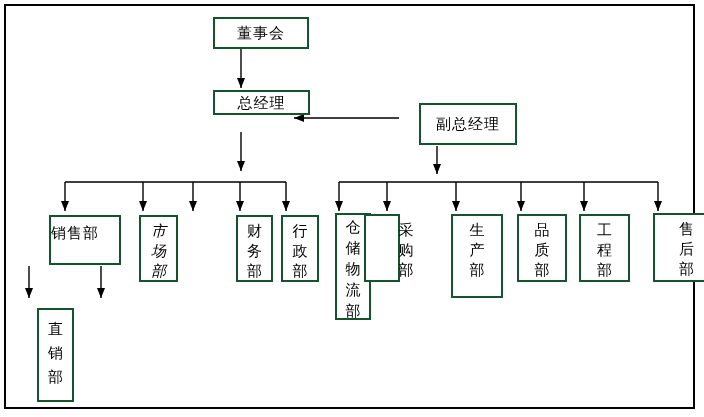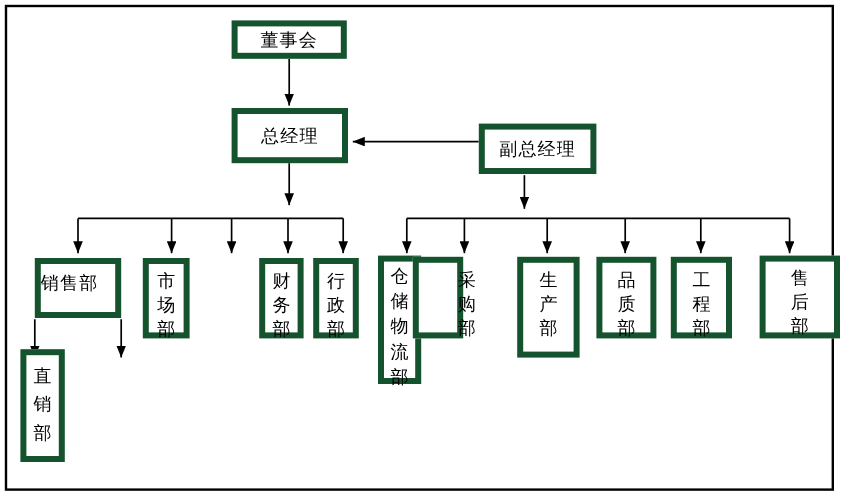--- a/index.html
+++ b/index.html
@@ -18,25 +18,26 @@
     width: 691px; height: 405px;
     border: 2px solid #000000;
     box-sizing: border-box;
   }
   .connectors {
     position: absolute;
     left: 0; top: 0;
   }
   .node {
     position: absolute;
-    border: 5px solid #14532d;
+    border: 2px solid #14532d;
     background: #ffffff;
     box-sizing: border-box;
     font-size: 15px;
     line-height: 1.2;
+    margin-left: 20px;
   }
   .node.h {
     display: flex;
     align-items: center;
     justify-content: center;
     letter-spacing: 1px;
   }
   .node.ht {
     display: flex;
     align-items: flex-start;
@@ -92,33 +93,33 @@
 
       <line x1="29" y1="266" x2="29" y2="298" marker-end="url(#ah)"></line>
       <line x1="101" y1="266" x2="101" y2="298" marker-end="url(#ah)"></line>
     </g>
   </svg>
 
   <div class="node h" style="left:193px; top:17px; width:96px; height:32px;">
     <span>董事会</span>
   </div>
 
-  <div class="node h" style="left:193px; top:90px; width:97px; height:46px;">
+  <div class="node h" style="left:193px; top:90px; width:97px; height:25px;">
     <span>总经理</span>
   </div>
 
   <div class="node h" style="left:399px; top:103px; width:98px; height:42px;">
     <span>副总经理</span>
   </div>
 
   <div class="node ht" style="left:29px; top:215px; width:72px; height:50px;">
     <span>销售部</span>
   </div>
 
-  <div class="node v" style="left:119px; top:215px; width:39px; height:67px;">
+  <div class="node v" style="left:119px; top:215px; width:39px; height:67px;font-style:italic;">
     <span class="vtext">市场部</span>
   </div>
 
 
   <div class="node v" style="left:261px; top:215px; width:38px; height:67px;">
     <span class="vtext">行政部</span>
   </div>
 
   <div class="node v" style="left:216px; top:215px; width:37px; height:67px;">
     <span class="vtext">财务部</span>
@@ -141,18 +142,18 @@
   </div>
 
   <div class="node v" style="left:559px; top:214px; width:51px; height:68px;">
     <span class="vtext">工程部</span>
   </div>
 
   <div class="node v" style="left:633px; top:213px; width:67px; height:69px;">
     <span class="vtext">售后部</span>
   </div>
 
-  <div class="node vb" style="left:17px; top:291px; width:37px; height:94px;font-family:Liberation Mono, monospace;">
+  <div class="node vb" style="left:17px; top:308px; width:37px; height:94px;">
     <span class="vtext">直销部</span>
   </div>
 
 
 </div>
 
 </body></html>

